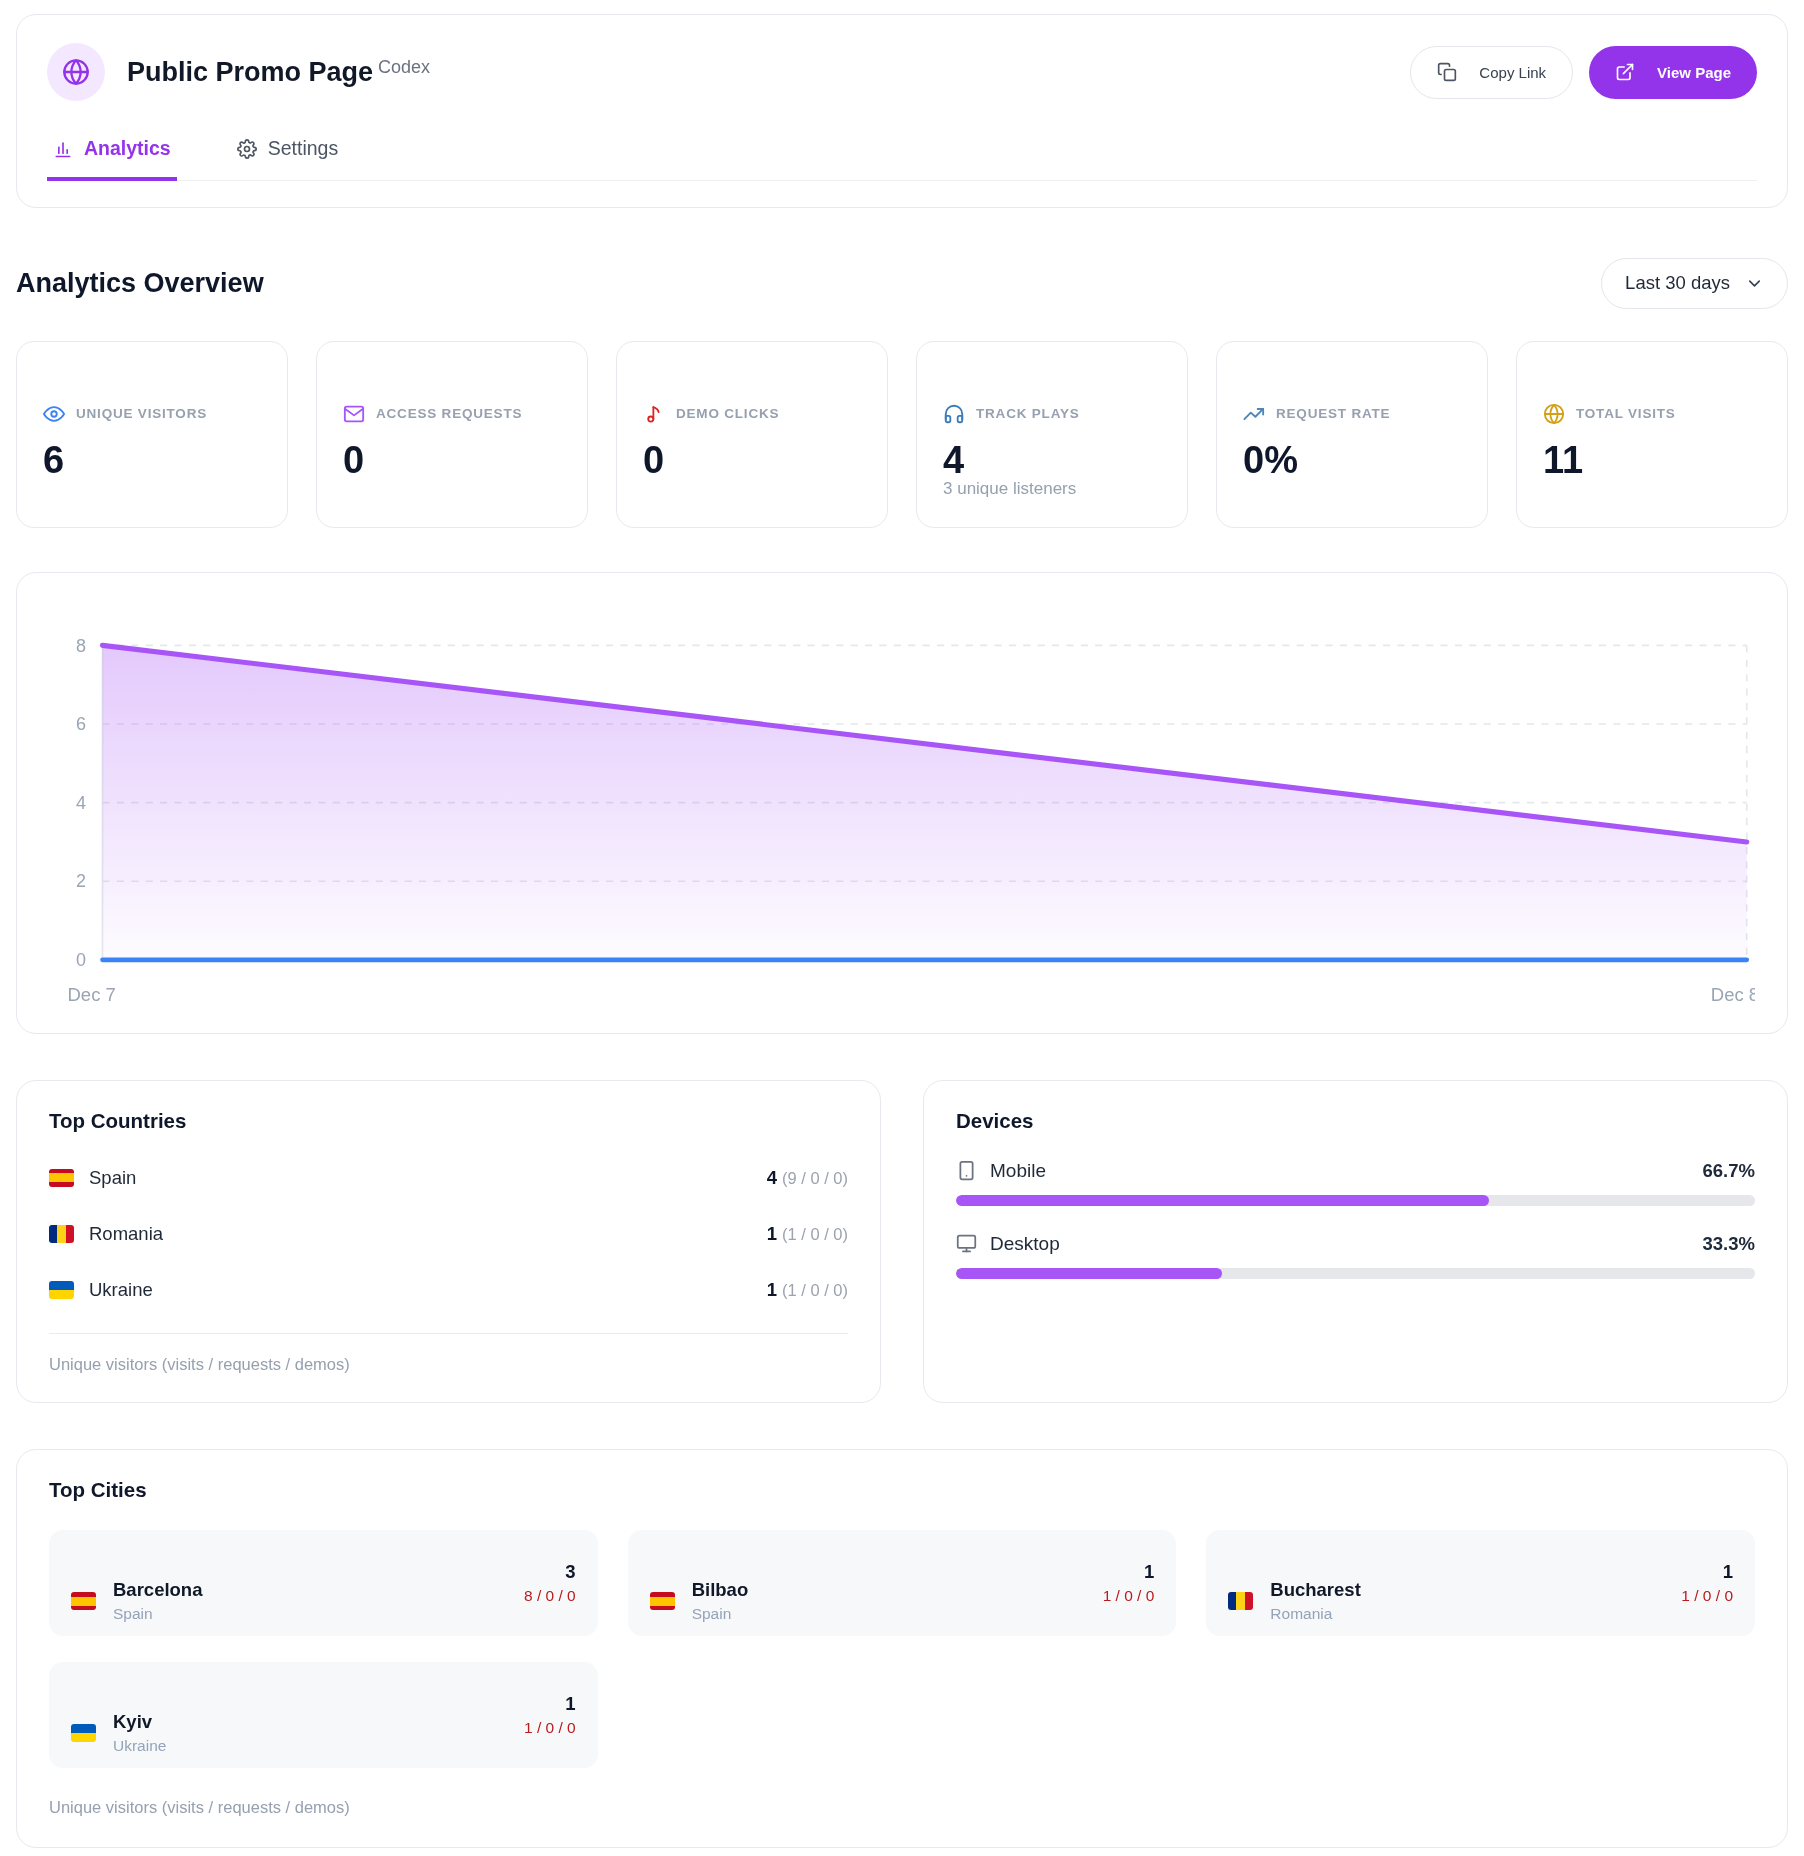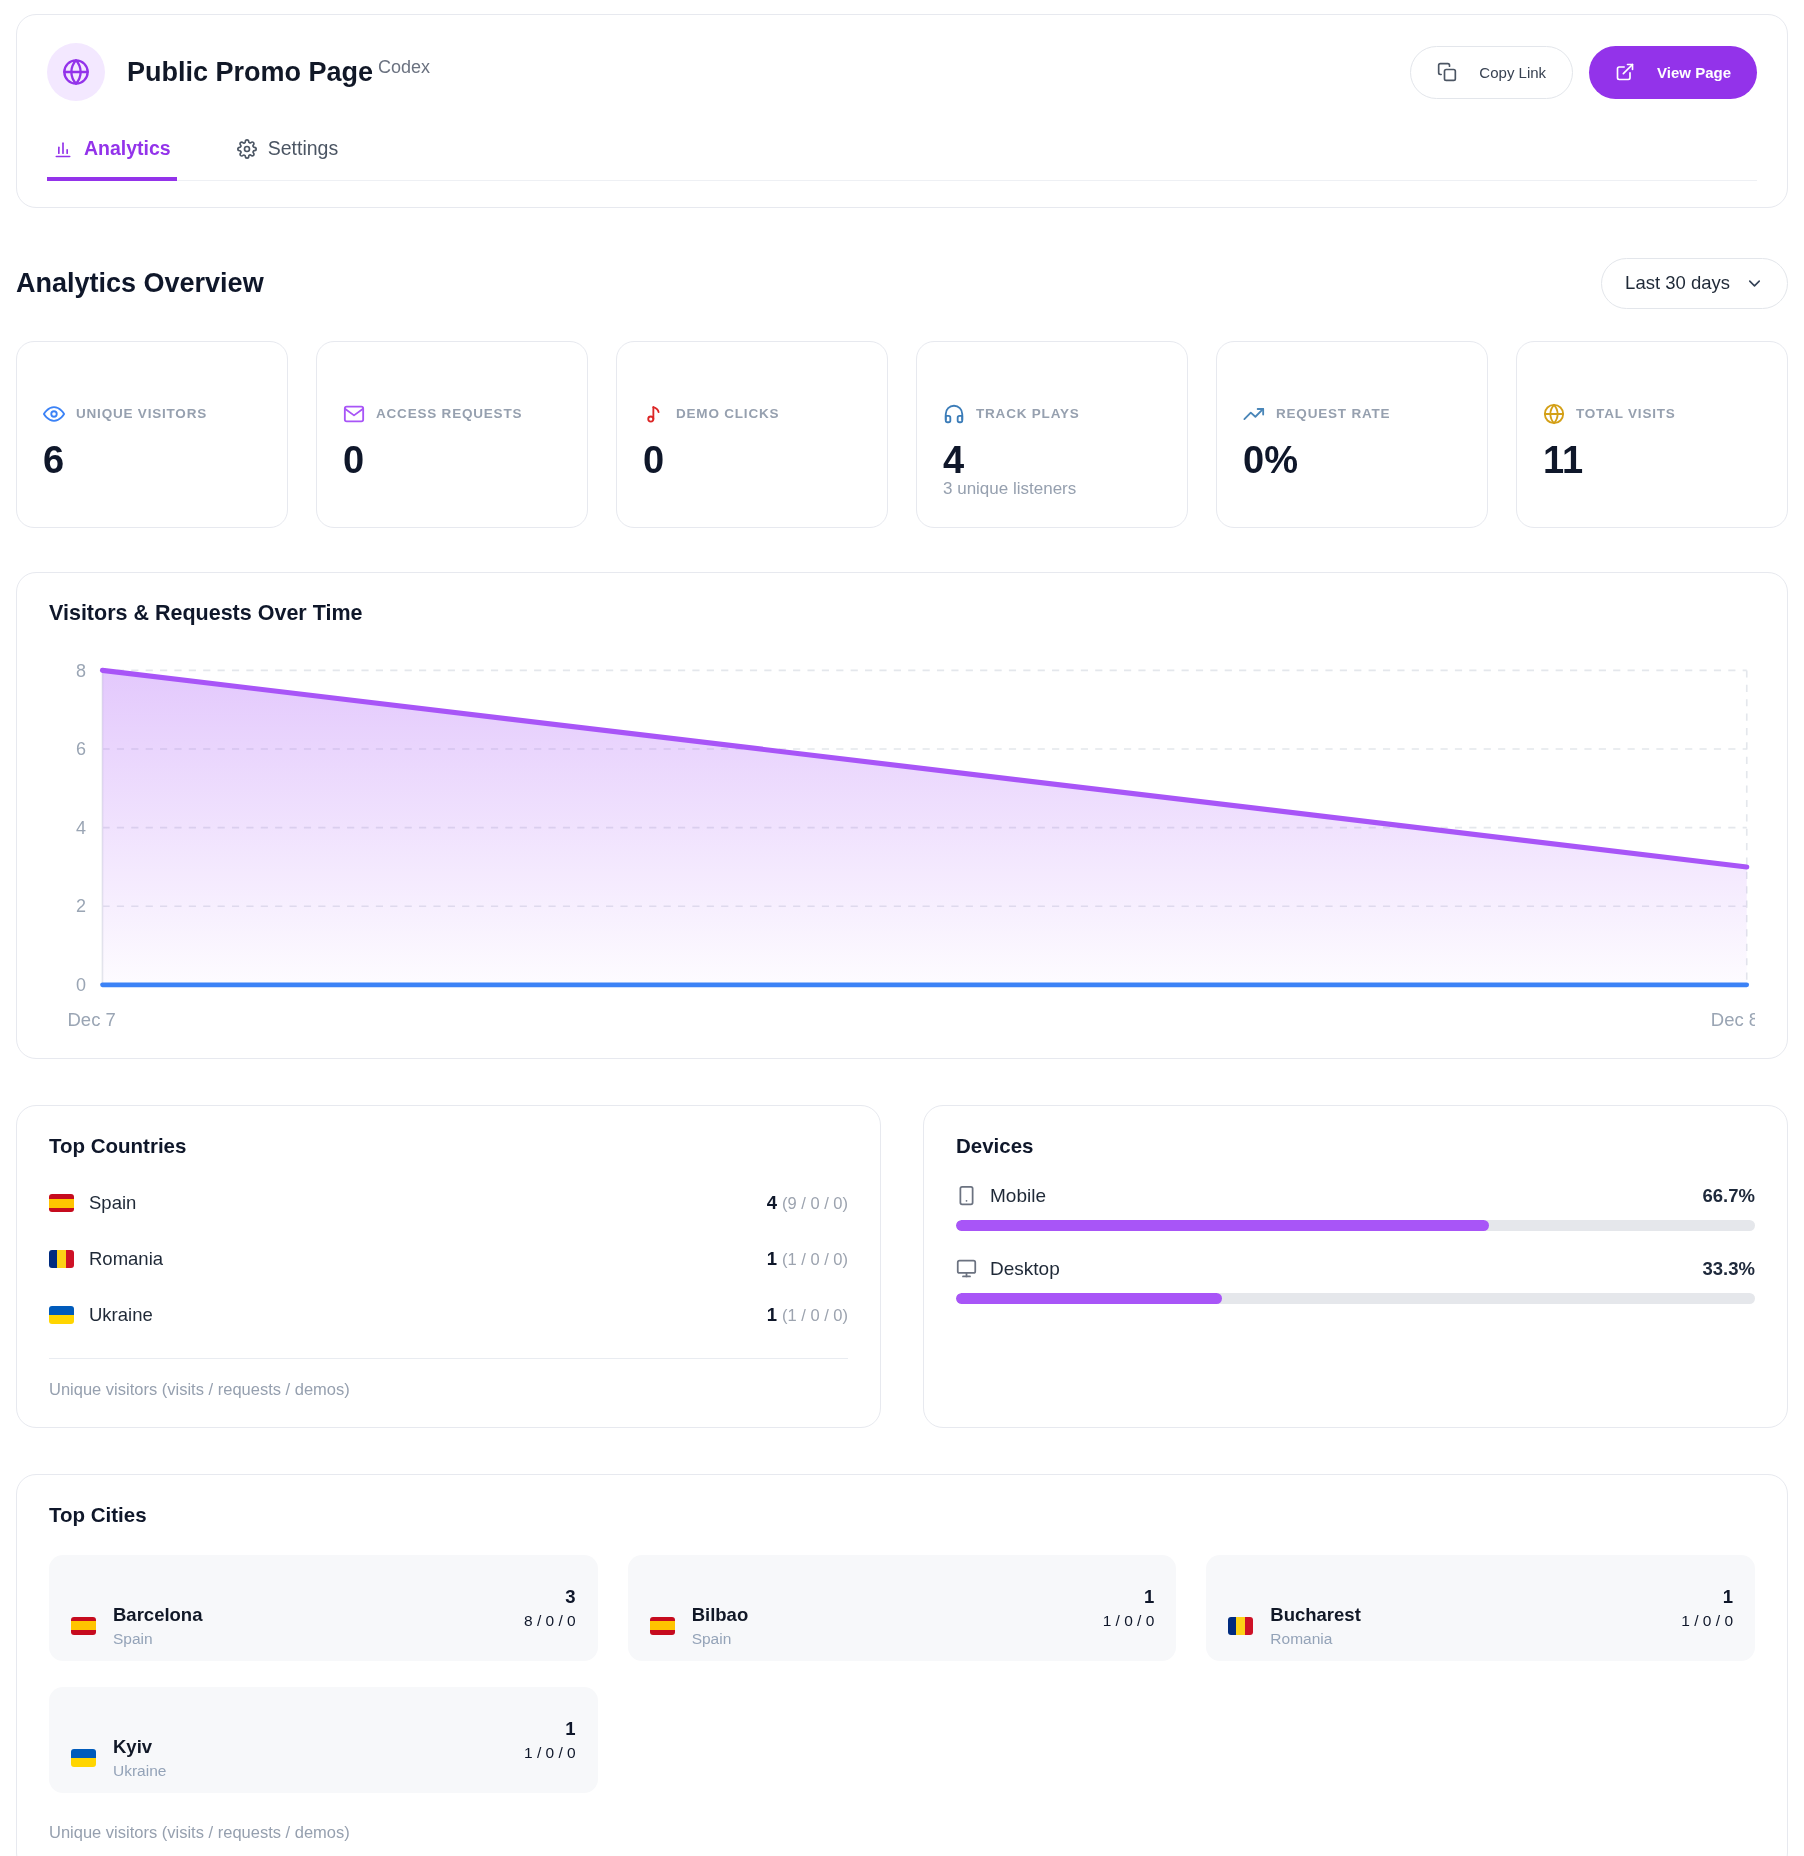--- a/index.html
+++ b/index.html
@@ -81,21 +81,21 @@
 
   
   .cities-card{ margin-top:46px; padding:28px 32px 30px; }
   .city-grid{ display:grid; grid-template-columns:repeat(3,1fr); gap:26px 30px; margin-top:28px; }
   .city-tile{ background:#f7f8fa; border-radius:14px; padding:13px 22px; display:flex; align-items:center; min-height:75px; }
   .city-left{ display:flex; align-items:center; gap:17px;margin-top:36px; }
   .city-name{ font-size:18.5px; font-weight:700; color:#111827; }
   .city-country{ font-size:15.5px; color:#94a3b8; margin-top:4px; }
   .city-right{ margin-left:auto; text-align:right; }
   .city-count{ font-size:18.5px; font-weight:700; }
-  .city-breakdown{ font-size:15.5px; color:#0f172a; margin-top:4px; }
+  .city-breakdown{ font-size:15.5px; color:#b91c1c; margin-top:4px; }
   .cities-foot{ margin-top:30px; font-size:16.5px; color:var(--muted); }
 
   
   .flag{ display:inline-block; width:25px; height:18px; border-radius:3px; flex:none; }
   .flag-es{ background:linear-gradient(180deg,#c60b1e 0 25%,#ffc400 25% 75%,#c60b1e 75% 100%); }
   .flag-ro{ background:linear-gradient(90deg,#002b7f 0 33.4%,#fcd116 33.4% 66.7%,#ce1126 66.7% 100%); }
   .flag-ua{ background:linear-gradient(180deg,#005bbb 0 50%,#ffd500 50% 100%); }
 
   .icon{ display:inline-flex; flex:none; }
   .icon svg{ fill:none; stroke-width:2; stroke-linecap:round; stroke-linejoin:round; }
@@ -249,21 +249,20 @@
             <path d="M12 2a15.3 15.3 0 0 1 4 10 15.3 15.3 0 0 1-4 10 15.3 15.3 0 0 1-4-10 15.3 15.3 0 0 1 4-10z"></path>
           </svg>
       </span>
       <span class="stat-label">TOTAL VISITS</span>
     </div>
     <div class="stat-value">11</div>
   </div>
 </div>
 
 <div class="card chart-card">
-  <div class="chart-title">Visitors &amp; Requests Over Time</div>
   <div class="chart-plot">
     <svg id="chart-svg" viewBox="0 0 1660 368" xmlns="http://www.w3.org/2000/svg">
         <defs>
           <linearGradient id="gradA" x1="0" y1="0" x2="0" y2="1">
             <stop offset="0%" stop-color="#a855f7" stop-opacity="0.32"></stop>
             <stop offset="100%" stop-color="#a855f7" stop-opacity="0.02"></stop>
           </linearGradient>
         </defs>
         <line x1="52" x2="1652" y1="320" y2="320" stroke="#e4e7ec" stroke-width="1.6" stroke-dasharray="7 7"></line>
         <line x1="52" x2="1652" y1="243.5" y2="243.5" stroke="#e4e7ec" stroke-width="1.6" stroke-dasharray="7 7"></line>

